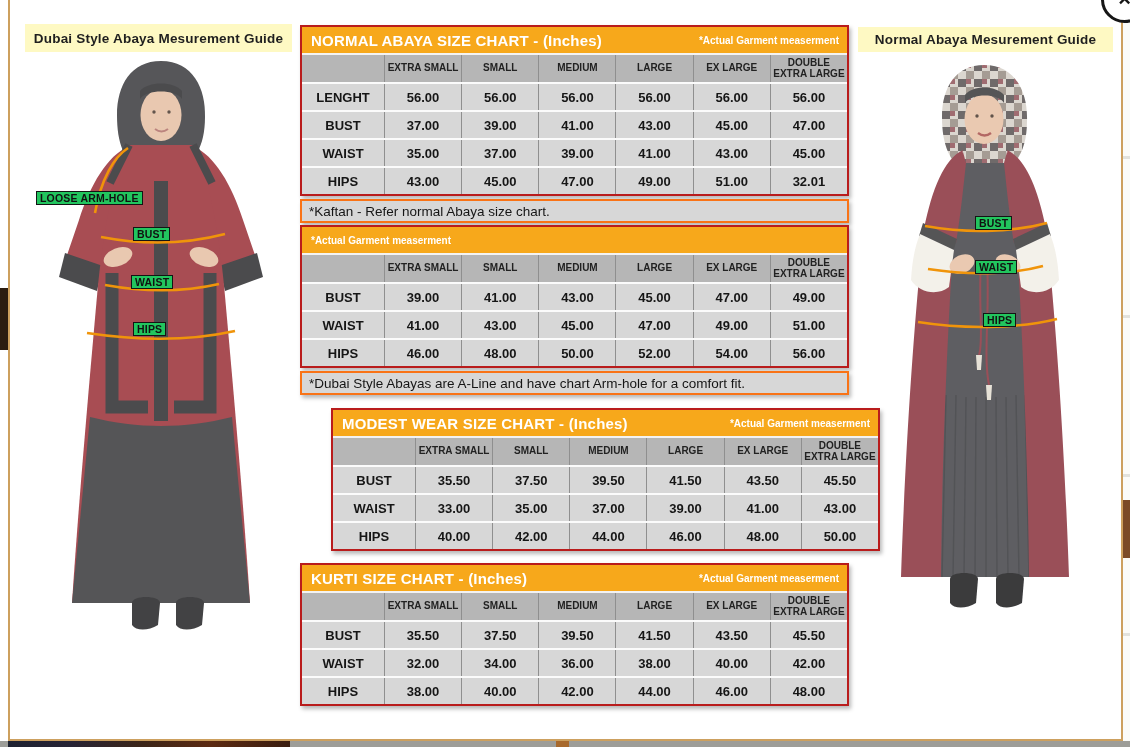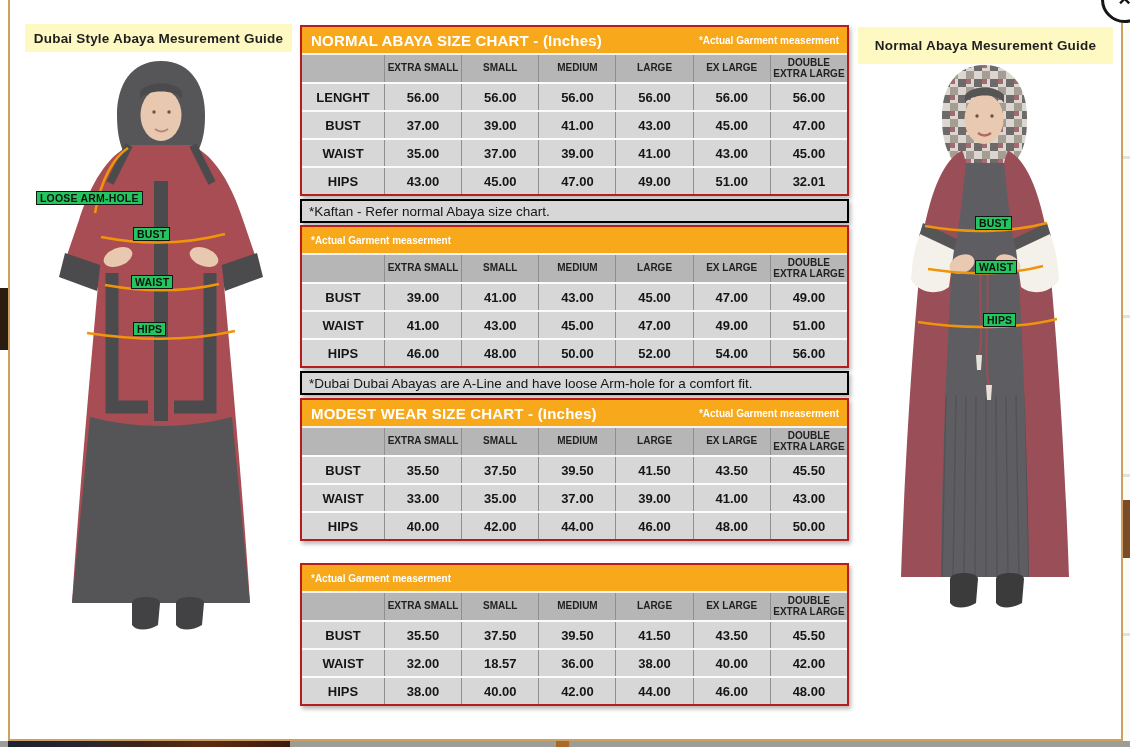--- a/index.html
+++ b/index.html
@@ -47,21 +47,21 @@
 
   
   .side-title {
     position: absolute; z-index: 4;
     background: #fef9c3; color: #1f1f1f;
     font-weight: bold; font-size: 13.5px;
     display: flex; align-items: center; justify-content: center;
     letter-spacing: .2px;
   }
   .side-title.left  { left: 25px;  top: 24px; width: 267px; height: 28px; }
-  .side-title.right { left: 858px; top: 27px; width: 255px; height: 37px; }
+  .side-title.right { left: 858px; top: 27px; width: 255px; height: 25px; }
 
   
   .size-table { position: absolute; left: 300px; width: 549px; z-index: 4; }
   .tbox { border: 2px solid #b91c1c; box-shadow: 2px 3px 4px rgba(0,0,0,.28); background: #0ea5e9; }
   .band {
     height: 26px; background: #f7a81b; color: #ffffff;
     display: flex; align-items: center; justify-content: space-between;
     padding: 0 8px 0 9px;
   }
   .band-title { font-weight: bold; font-size: 15px; letter-spacing: .2px; white-space: nowrap; }
@@ -76,21 +76,21 @@
   }
   .col-h + .col-h, .cell + .cell { border-left: 1px solid #8f8f8f; }
   .trow { border-top: 2px solid #fbfbfb; }
   .cell {
     height: 26px; background: #d7d7d7; color: #161616;
     font-weight: bold; font-size: 13px;
     display: flex; align-items: center; justify-content: center;
   }
   .tfoot {
     margin-top: 3px; height: 24px; background: #d7d7d7;
-    border: 2px solid #000000; box-shadow: 2px 3px 4px rgba(0,0,0,.28);
+    border: 2px solid #f97316; box-shadow: 2px 3px 4px rgba(0,0,0,.28);
     color: #151515; font-size: 13.5px;
     display: flex; align-items: center; padding-left: 7px;
   }
 
   
   .figure { position: absolute; z-index: 3; }
   .figure.left  { left: 28px;  top: 55px; width: 262px; height: 580px; }
   .figure.right { left: 862px; top: 55px; width: 250px; height: 565px; }
   .figure svg { display: block; }
   .meas-label {
@@ -334,24 +334,24 @@
           <div class="cell">HIPS</div>
           <div class="cell">46.00</div>
           <div class="cell">48.00</div>
           <div class="cell">50.00</div>
           <div class="cell">52.00</div>
           <div class="cell">54.00</div>
           <div class="cell">56.00</div>
         </div>
       </div>
   </div>
-  <div class="tfoot">*Dubai Dubai Abayas are A-Line and have loose Arm-hole for a comfort fit.</div>
+  <div class="tfoot">*Dubai Style Abayas are A-Line and have chart Arm-hole for a comfort fit.</div>
 </section>
 
-<section class="size-table" style="top:398px;">
+<section class="size-table" style="top:408px;margin-left:31px;">
   <div class="tbox">
     <header class="band">
       <span class="band-title">MODEST WEAR SIZE CHART - (Inches)</span>
       <span class="band-note">*Actual Garment measerment</span>
     </header>
     <div class="cols">
         <div class="col-h"></div>
         <div class="col-h">EXTRA SMALL</div>
         <div class="col-h">SMALL</div>
         <div class="col-h">MEDIUM</div>
@@ -387,20 +387,21 @@
           <div class="cell">48.00</div>
           <div class="cell">50.00</div>
         </div>
       </div>
   </div>
 </section>
 
 <section class="size-table" style="top:563px;">
   <div class="tbox">
     <header class="band">
+      <span class="band-title">KURTI SIZE CHART - (Inches)</span>
       <span class="band-note">*Actual Garment measerment</span>
     </header>
     <div class="cols">
         <div class="col-h"></div>
         <div class="col-h">EXTRA SMALL</div>
         <div class="col-h">SMALL</div>
         <div class="col-h">MEDIUM</div>
         <div class="col-h">LARGE</div>
         <div class="col-h">EX LARGE</div>
         <div class="col-h">DOUBLE EXTRA LARGE</div>
@@ -411,21 +412,21 @@
           <div class="cell">35.50</div>
           <div class="cell">37.50</div>
           <div class="cell">39.50</div>
           <div class="cell">41.50</div>
           <div class="cell">43.50</div>
           <div class="cell">45.50</div>
         </div>
         <div class="trow">
           <div class="cell">WAIST</div>
           <div class="cell">32.00</div>
-          <div class="cell">18.57</div>
+          <div class="cell">34.00</div>
           <div class="cell">36.00</div>
           <div class="cell">38.00</div>
           <div class="cell">40.00</div>
           <div class="cell">42.00</div>
         </div>
         <div class="trow">
           <div class="cell">HIPS</div>
           <div class="cell">38.00</div>
           <div class="cell">40.00</div>
           <div class="cell">42.00</div>

